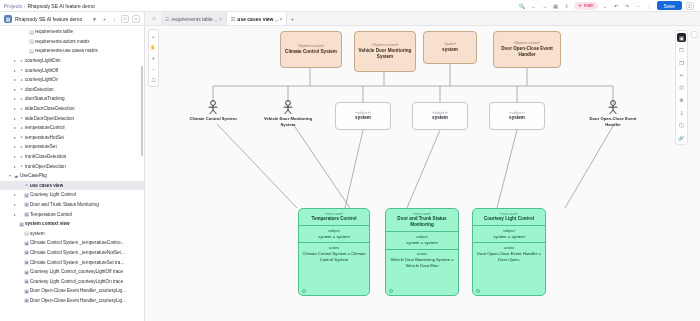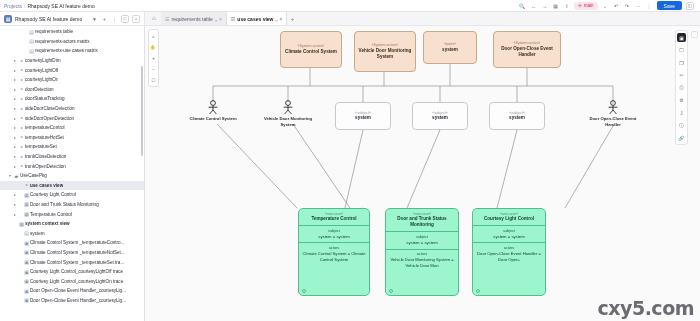--- a/index.html
+++ b/index.html
@@ -543,15 +543,14 @@
       <span class="pit">❐</span>
       <span class="pit">✂</span>
       <span class="pit">⎙</span>
       <span class="pit">⚙</span>
       <span class="pit">⇩</span>
       <span class="pit">ⓘ</span>
       <span class="pit">🔗</span>
     </div>
     <span class="rp-top"></span>
 
-    <div class="wm">cxy5.com</div>
   </div>
 </div>
 
 </body></html>

